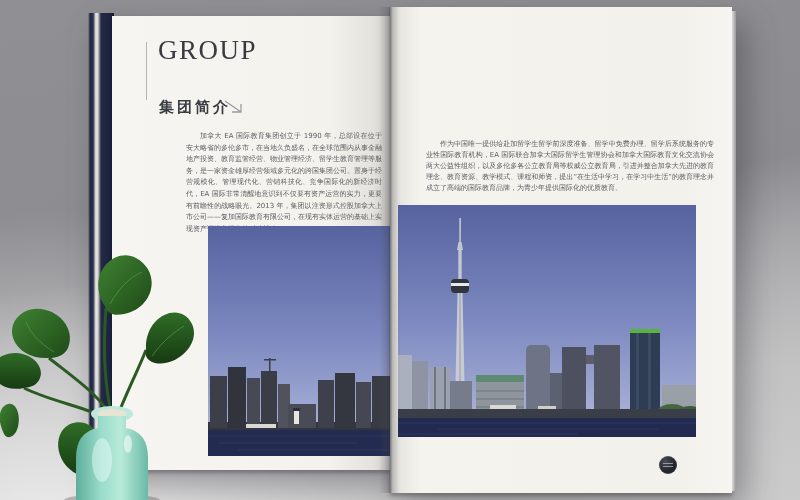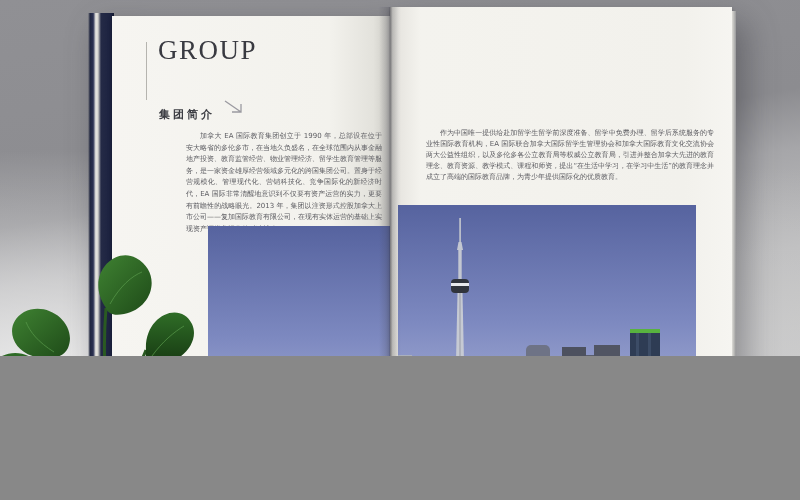--- a/index.html
+++ b/index.html
@@ -1,17 +1,17 @@
 <!DOCTYPE html>
 <html><head>
 <meta charset="utf-8">
 <style>
   html,body{margin:0;padding:0;background:#888;}
   .scene{
-    position:relative;width:800px;height:356px;overflow:hidden;
+    position:relative;width:800px;height:500px;overflow:hidden;
     font-family:"DejaVu Sans","Liberation Sans",sans-serif;
     background:
       radial-gradient(ellipse at 6% 104%, rgba(236,236,236,.95) 0%, rgba(236,236,236,0) 42%),
       radial-gradient(ellipse at 96% 108%, rgba(205,205,206,.8) 0%, rgba(205,205,206,0) 40%),
       linear-gradient(170deg,#909094 0%,#8c8c90 46%,#a6a6a9 58%,#bcbcbd 78%,#c6c6c5 100%);
   }
 
   
   .book{position:absolute;left:88px;top:4px;width:652px;height:490px;
         filter:drop-shadow(10px 14px 16px rgba(40,40,48,.38));}
@@ -28,32 +28,32 @@
         background:linear-gradient(90deg,#dddcd7,#b4b4b2 60%,#97979a);}
   .gutter{position:absolute;left:291px;top:3px;width:22px;height:486px;
         background:linear-gradient(90deg,rgba(70,70,82,0) 0%,rgba(70,70,82,.28) 45%,
             rgba(30,30,42,.42) 52%,rgba(70,70,82,.16) 62%,rgba(70,70,82,0) 100%);z-index:5;}
 
   
   .title-rule{position:absolute;left:34px;top:26px;width:1px;height:58px;background:#b5b4af;}
   .title{position:absolute;left:46px;top:20px;
         font-family:"Liberation Serif","DejaVu Serif",serif;
         font-size:27px;line-height:29px;letter-spacing:1.5px;color:#393a41;}
-  .subtitle{position:absolute;left:47px;top:82px;font-size:11px;letter-spacing:3px;
-        color:#3b3c42;font-weight:bold;margin-top:9px;}
+  .subtitle{position:absolute;left:47px;top:82px;font-size:15px;letter-spacing:3px;
+        color:#3b3c42;font-weight:bold;}
   .arrow-icon{position:absolute;left:112px;top:84px;}
   .para{color:#5c5c61;text-align:justify;text-indent:2em;}
   .para-left{position:absolute;left:74px;top:108px;width:196px;
         font-size:7px;line-height:11.6px;}
   .photo{position:absolute;overflow:hidden;background:#5a67ac;}
   .photo-left{left:96px;top:210px;width:182px;height:230px;}
 
   
   .para-right{position:absolute;left:36px;width:288px;font-size:7px;line-height:11px;}
-  .para-r1{top:101px;margin-top:20px;}
+  .para-r1{top:112px;margin-top:20px;}
   .para-r2{top:156px;}
   .photo-right{left:8px;top:198px;width:298px;height:232px;}
   .seal{position:absolute;left:269px;top:449px;width:18px;height:18px;border-radius:50%;
         background:radial-gradient(circle at 35% 32%,#4a4e56 0%,#23262e 55%,#15171d 100%);
         box-shadow:inset 0 0 0 1px rgba(255,255,255,.12);}
   .seal::after{content:"";position:absolute;left:4px;top:5px;width:10px;height:8px;
         background:linear-gradient(0deg,rgba(230,230,225,.55) 1px,transparent 1px) 0 0/10px 3px;}
 
   
   .plant{position:absolute;left:-6px;top:238px;z-index:8;}

